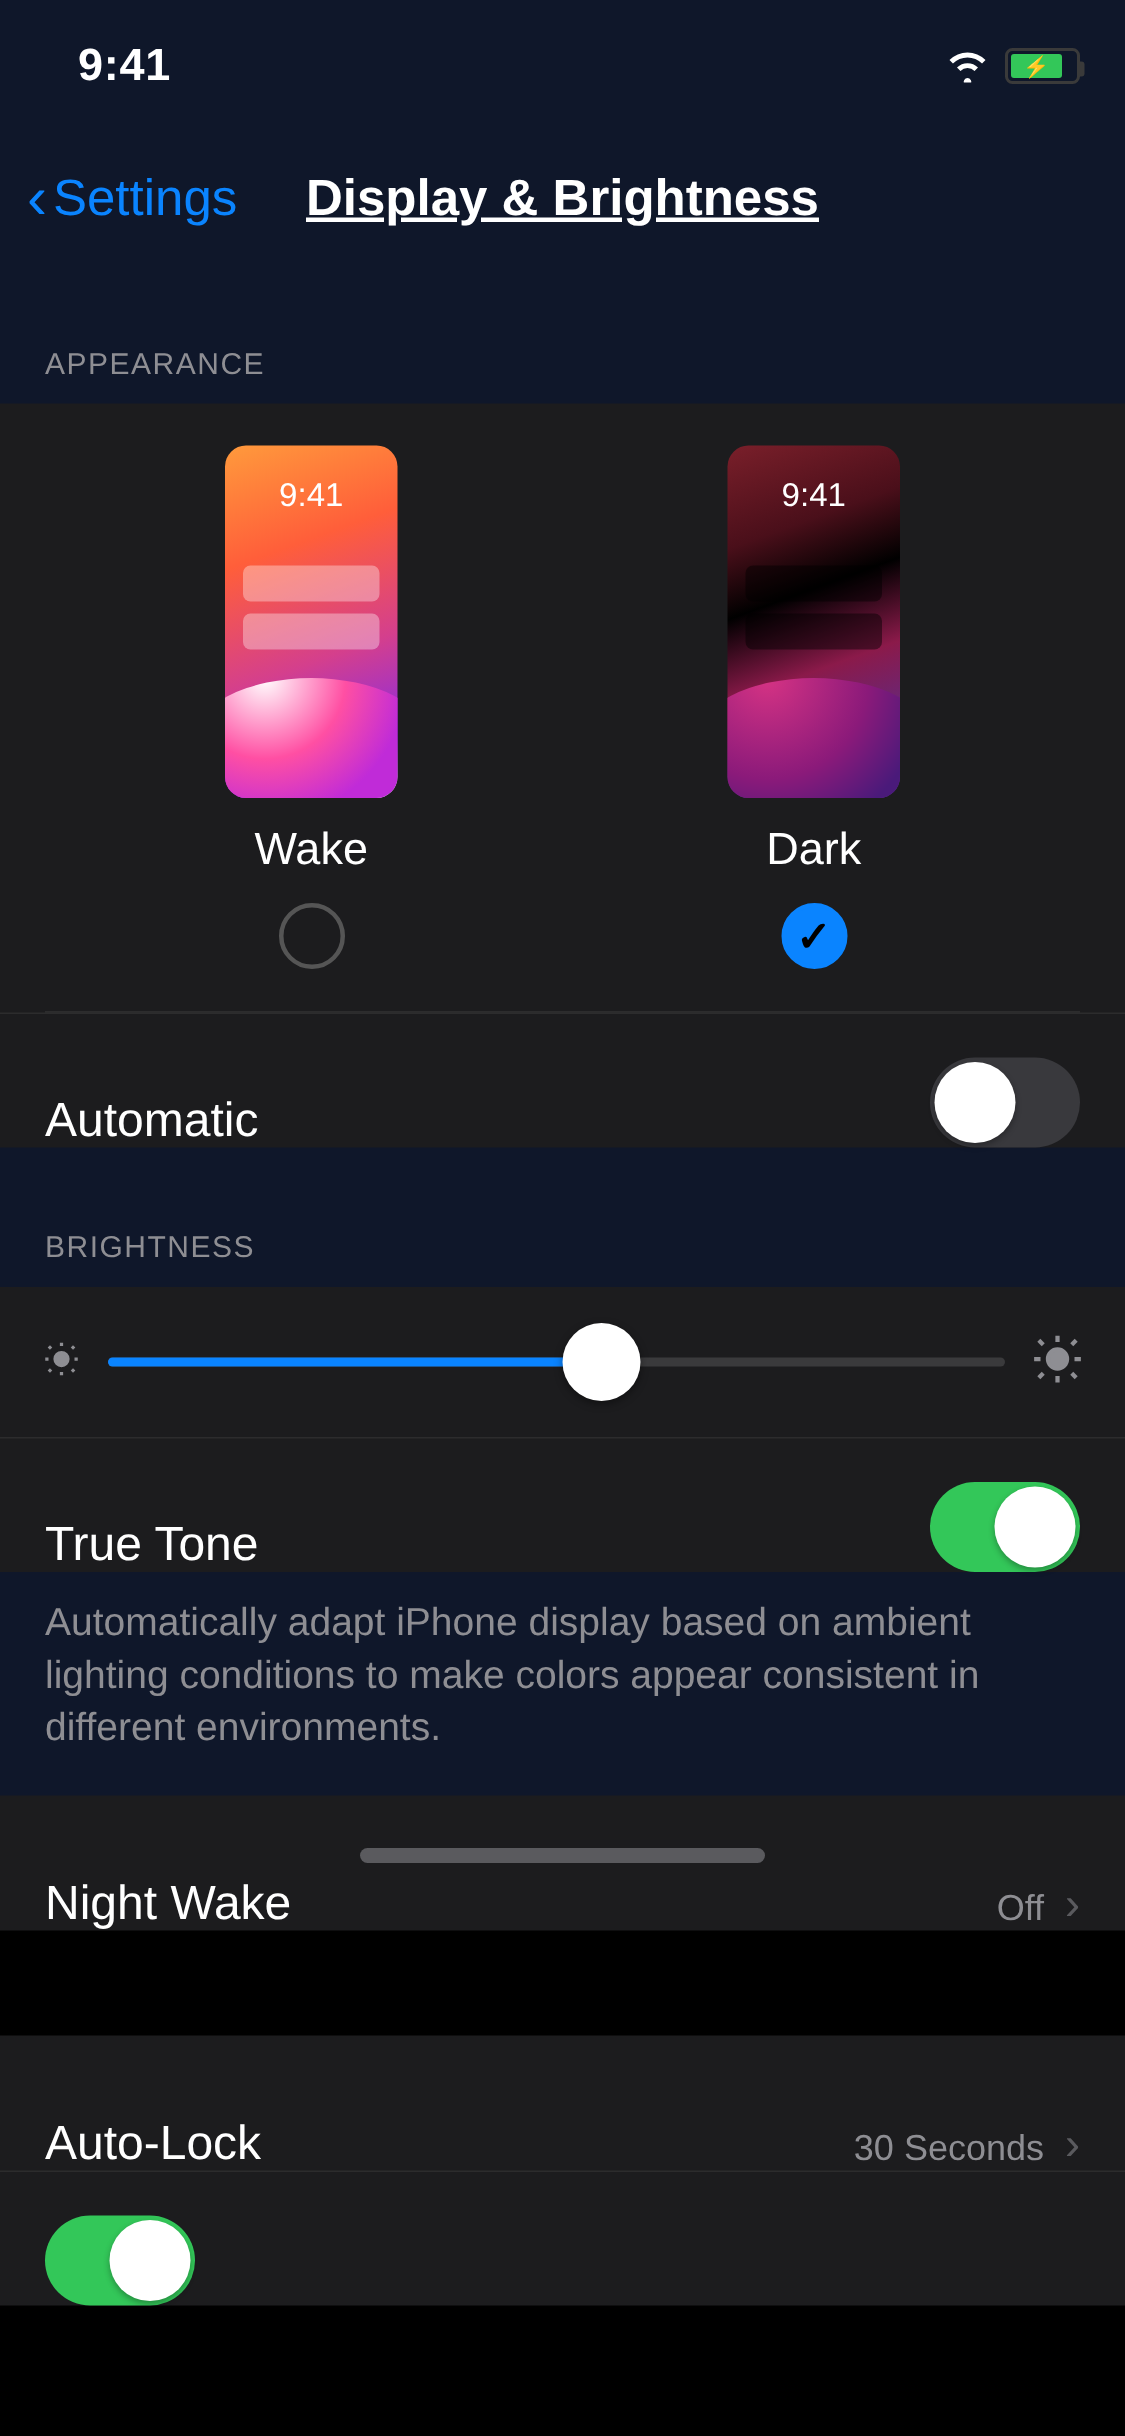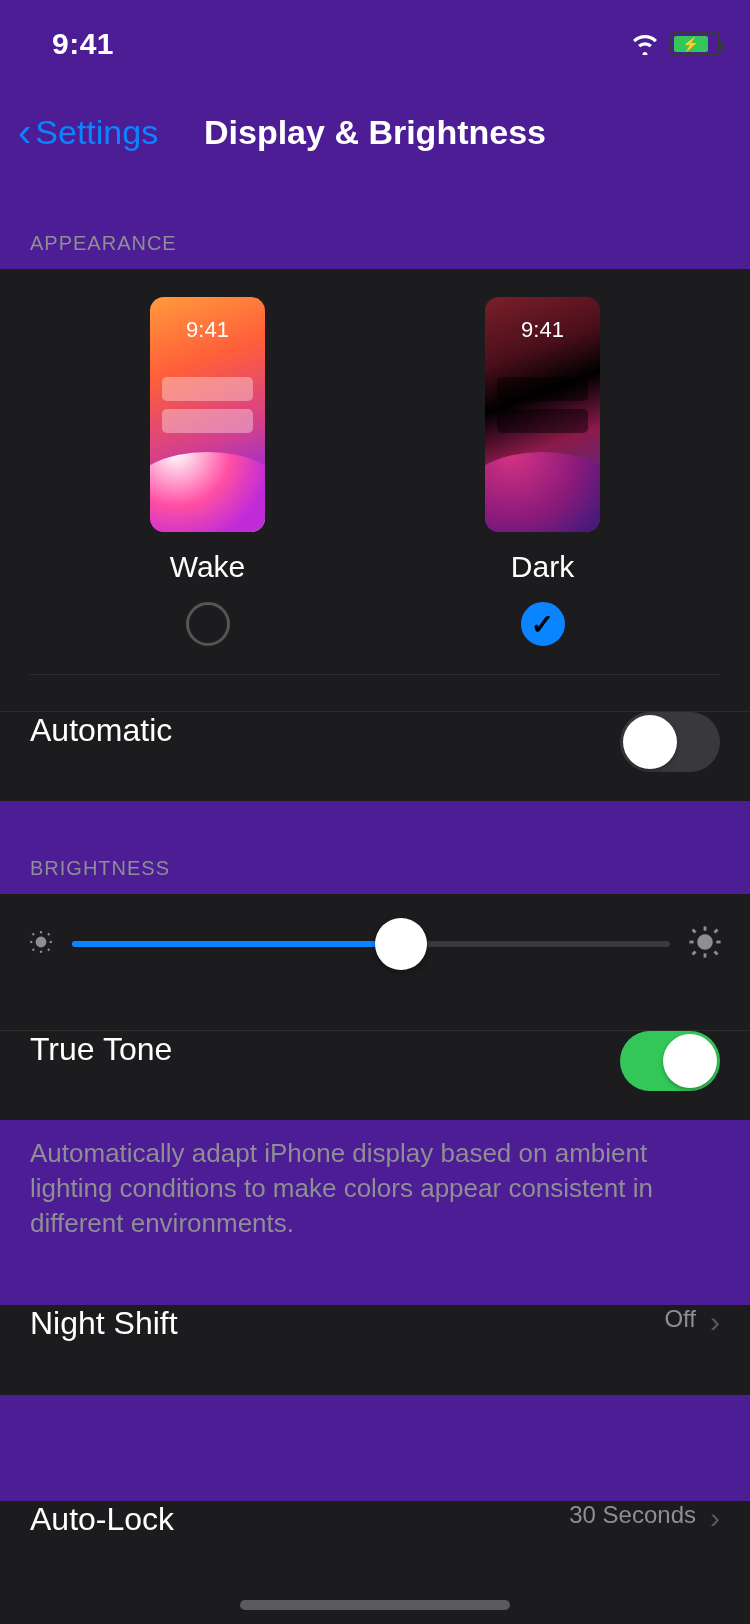--- a/index.html
+++ b/index.html
@@ -1,38 +1,38 @@
 <!DOCTYPE html>
 <html><head>
 <meta charset="utf-8">
 <style>
   * { margin: 0; padding: 0; box-sizing: border-box; -webkit-font-smoothing: antialiased; }
   html, body { width: 750px; height: 1624px; background: #000; font-family: -apple-system, "Helvetica Neue", Arial, sans-serif; color: #fff; overflow: hidden; }
-  .screen { width:750px; height:1624px; position:relative; background:#4c1d95; }
+  .screen { width:750px; height:1256px; position:relative; background:#0f172a; }
 
   
   .status-bar { height:88px; display:flex; align-items:center; justify-content:space-between; padding:0 30px 0 52px; }
   .status-time { font-size:30px; font-weight:600; letter-spacing:0.5px; }
   .status-right { display:flex; align-items:center; gap:10px; }
   .wifi-icon svg { display:block; }
   .battery { width:50px; height:24px; border:2px solid #3a3a3a; border-radius:5px; position:relative; display:flex; align-items:center; padding:2px; }
   .battery::after { content:""; position:absolute; right:-5px; top:7px; width:3px; height:10px; background:#3a3a3a; border-radius:0 2px 2px 0; }
   .battery-fill { background:#33c759; height:100%; width:80%; border-radius:2px; display:flex; align-items:center; justify-content:center; }
   .battery-bolt { color:#000; font-size:14px; line-height:1; }
 
   
   .nav { height:88px; display:flex; align-items:center; position:relative; }
   .back { display:flex; align-items:center; color:#0a84ff; font-size:34px; padding-left:18px; gap:4px; }
   .back-chevron { font-size:40px; line-height:1; font-weight:500; }
-  .nav-title { position:absolute; left:0; right:0; text-align:center; font-size:34px; font-weight:600; pointer-events:none; }
+  .nav-title { position:absolute; left:0; right:0; text-align:center; font-size:34px; font-weight:600; pointer-events:none;text-decoration:underline; }
 
   
   .section-header { font-size:20px; color:#8e8e93; letter-spacing:1px; padding:56px 30px 14px; text-transform:uppercase; }
   .group { background:#1c1c1e; }
-  .row { min-height:90px; display:flex; align-items:flex-start; justify-content:space-between; padding:0 30px; border-top:1px solid rgba(255,255,255,0.07);margin-top:36px; }
+  .row { min-height:90px; display:flex; align-items:flex-end; justify-content:space-between; padding:0 30px; border-top:1px solid rgba(255,255,255,0.07); }
   .group .row:first-child { border-top:none; }
   .row-label { font-size:32px; }
   .row-value { font-size:24px; color:#8e8e93; margin-left:auto; margin-right:14px; }
   .chevron-right { color:#5a5a5e; font-size:30px; }
 
   
   .appearance-pick { display:flex; justify-content:space-around; padding:28px 40px 28px; }
   .mode-col { display:flex; flex-direction:column; align-items:center; gap:18px; }
   .mode-phone { width:115px; height:235px; border-radius:14px; overflow:hidden; position:relative; }
   .mode-phone.light { background: linear-gradient(160deg, #ff9a3c 0%, #ff5e3a 30%, #d43f8d 60%, #8a2be2 85%, #fff 100%); }
@@ -179,21 +179,21 @@
       <div class="row-label">True Tone</div>
       <div class="switch on">
         <div class="knob"></div>
       </div>
     </div>
   </div>
   <div class="footer-text">Automatically adapt iPhone display based on ambient lighting conditions to make colors appear consistent in different environments.</div>
 
   <div class="group">
     <div class="row">
-      <div class="row-label">Night Shift</div>
+      <div class="row-label">Night Wake</div>
       <div class="row-value">Off</div>
       <span class="chevron-right">›</span>
     </div>
   </div>
 
   <div class="gap"></div>
 
   <div class="group">
     <div class="row">
       <div class="row-label">Auto-Lock</div>

